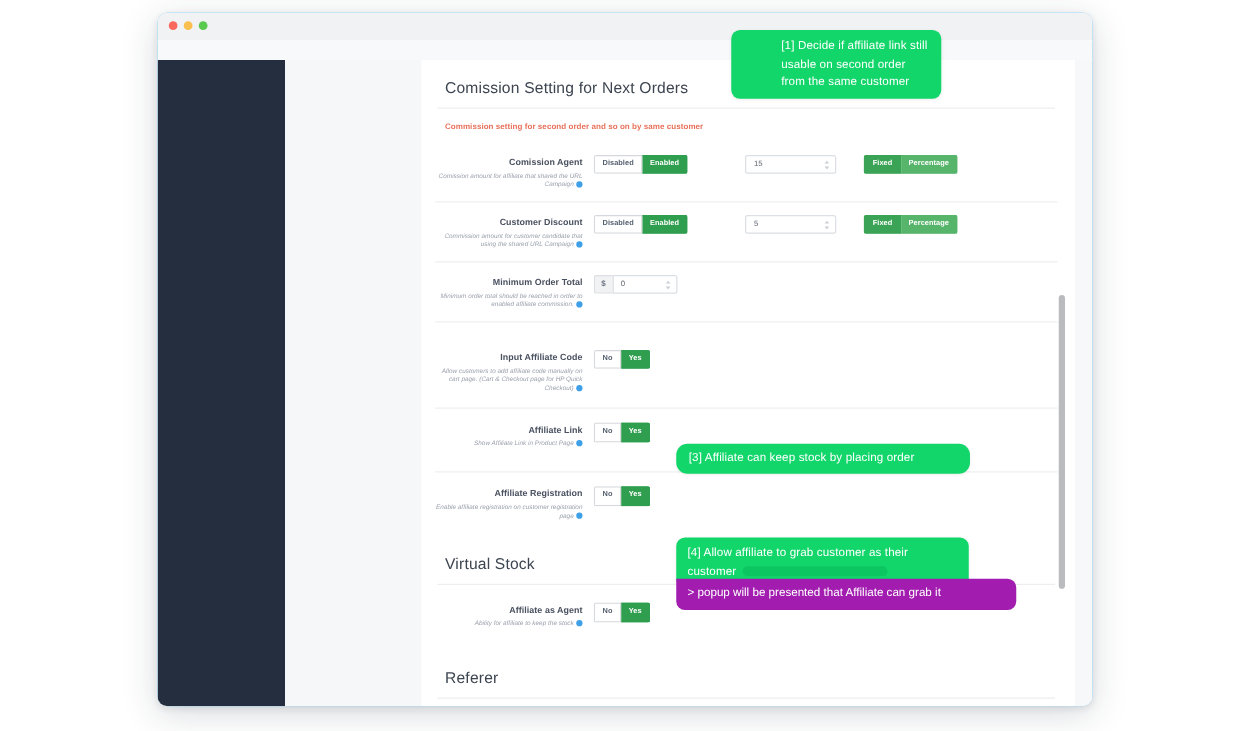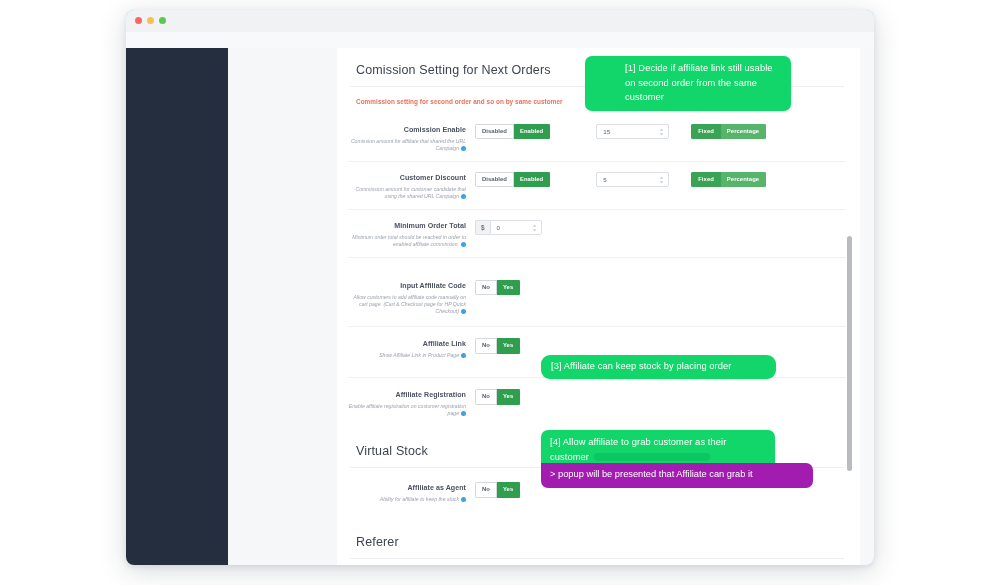--- a/index.html
+++ b/index.html
@@ -138,21 +138,21 @@
   .spin svg{display:block;}
 
   
   .callout{
     position:absolute;
     background:#12d66a;color:#ffffff;border-radius:7px;
     font-size:9.3px;line-height:14.5px;letter-spacing:.1px;
     padding:5px 9px 6px;box-sizing:border-box;
     box-shadow:0 1px 3px rgba(0,0,0,.07);
   }
-  #callout1{left:585px;top:56px;width:206px;padding-left:40px;}
+  #callout1{left:585px;top:24px;width:168px;padding-left:40px;}
   #callout2{left:541px;top:220px;width:196px;}
   #callout3{left:541px;top:355px;width:235px;border-radius:9px;padding:4px 10px 5px;}
   #callout4{left:541px;top:430px;width:234px;border-radius:7px 7px 0 7px;}
   #callout4b{
     position:absolute;left:541px;top:463px;width:272px;
     background:#a21caf;color:#ffffff;border-radius:0 7px 7px 7px;
     font-size:9.3px;line-height:14.5px;padding:4px 9px 6px;box-sizing:border-box;
   }
   .c4-line2{display:flex;align-items:center;gap:5px;}
   .c4-pill{
@@ -184,21 +184,21 @@
 
       <div class="content-card">
         <div class="card-inner">
 
           <div class="sec-title">Comission Setting for Next Orders</div>
           <div class="hr"></div>
           <div class="alert-note">Commission setting for second order and so on by same customer</div>
 
           <div class="row first">
             <div class="lbl-col">
-              <span class="lbl">Comission Enable</span>
+              <span class="lbl">Comission Agent</span>
               <span class="hint"><span>Comission amount for affiliate that shared the URL Campaign</span><i class="help-icon"></i></span>
             </div>
             <div class="ctl-col">
               <div class="btn-group">
                 <span class="btn">Disabled</span>
                 <span class="btn on">Enabled</span>
               </div>
               <span class="gap-a"></span>
               <div class="num-wrap">
                 <div class="num-field w-lg">

